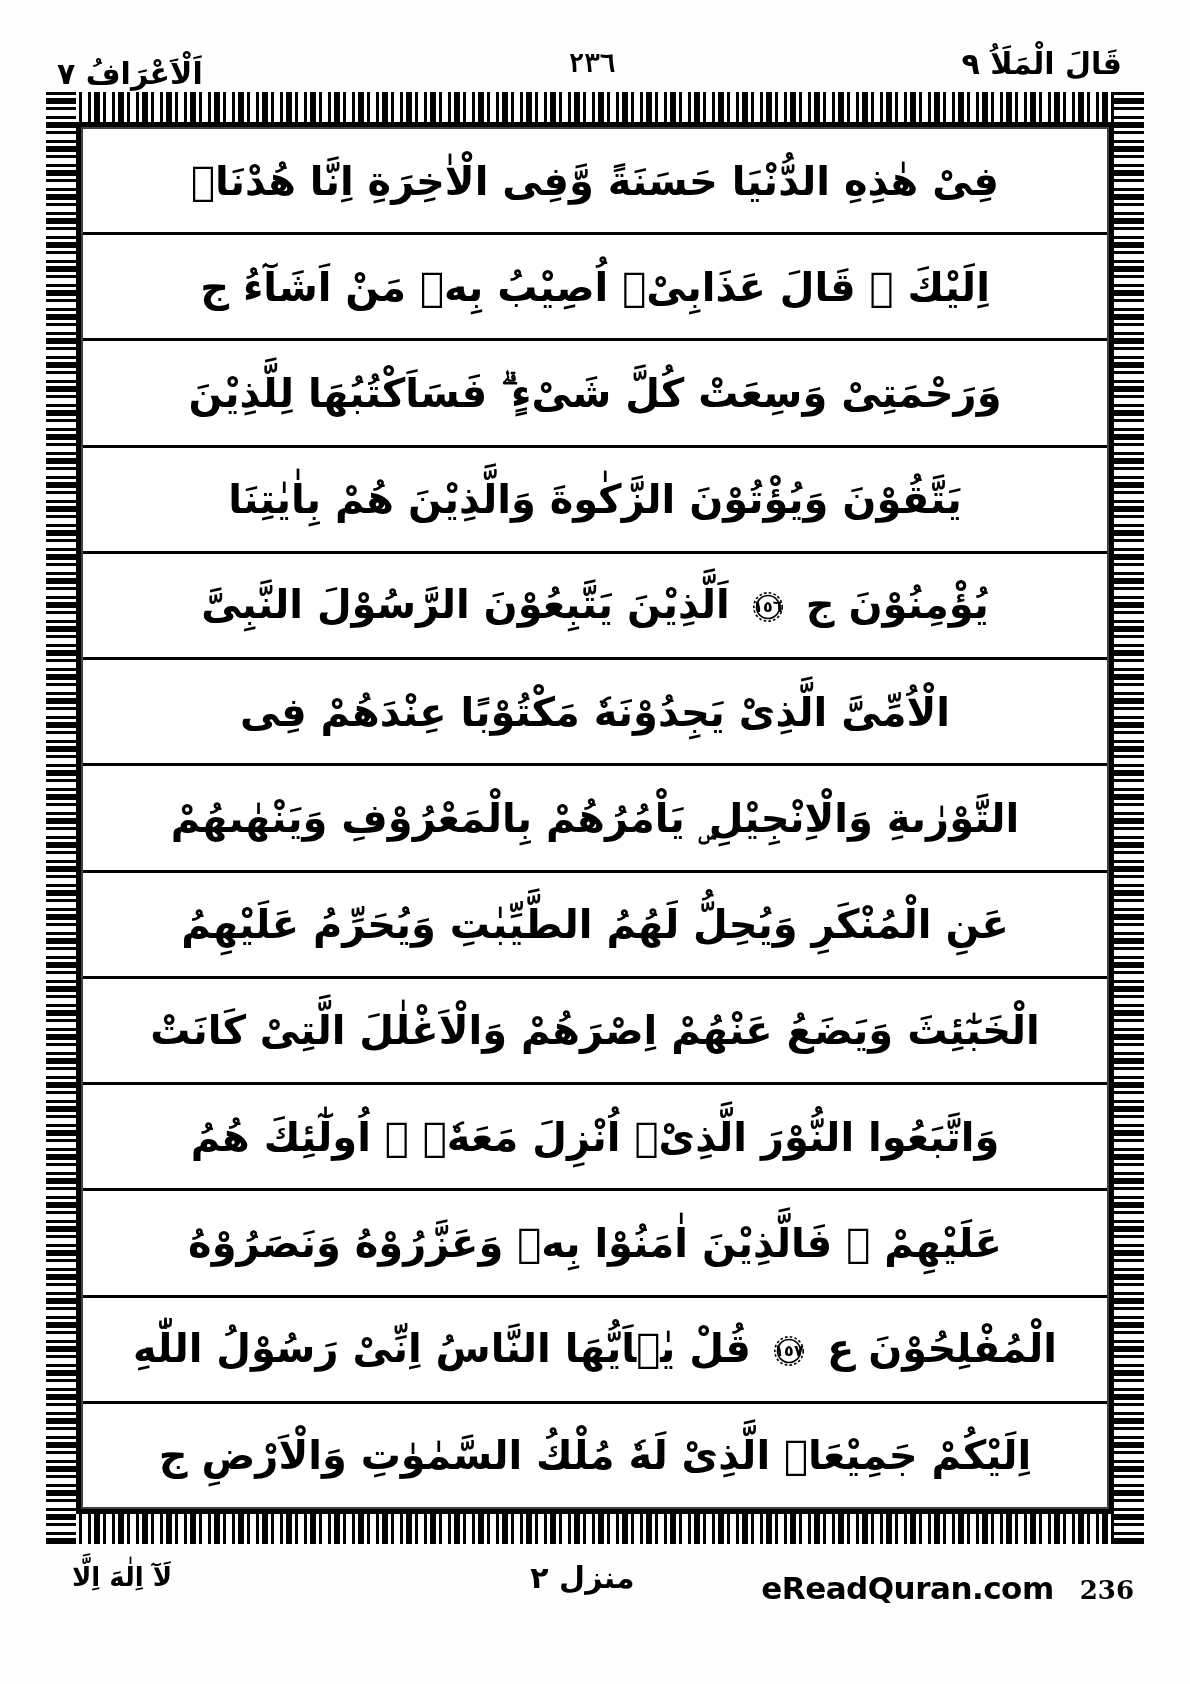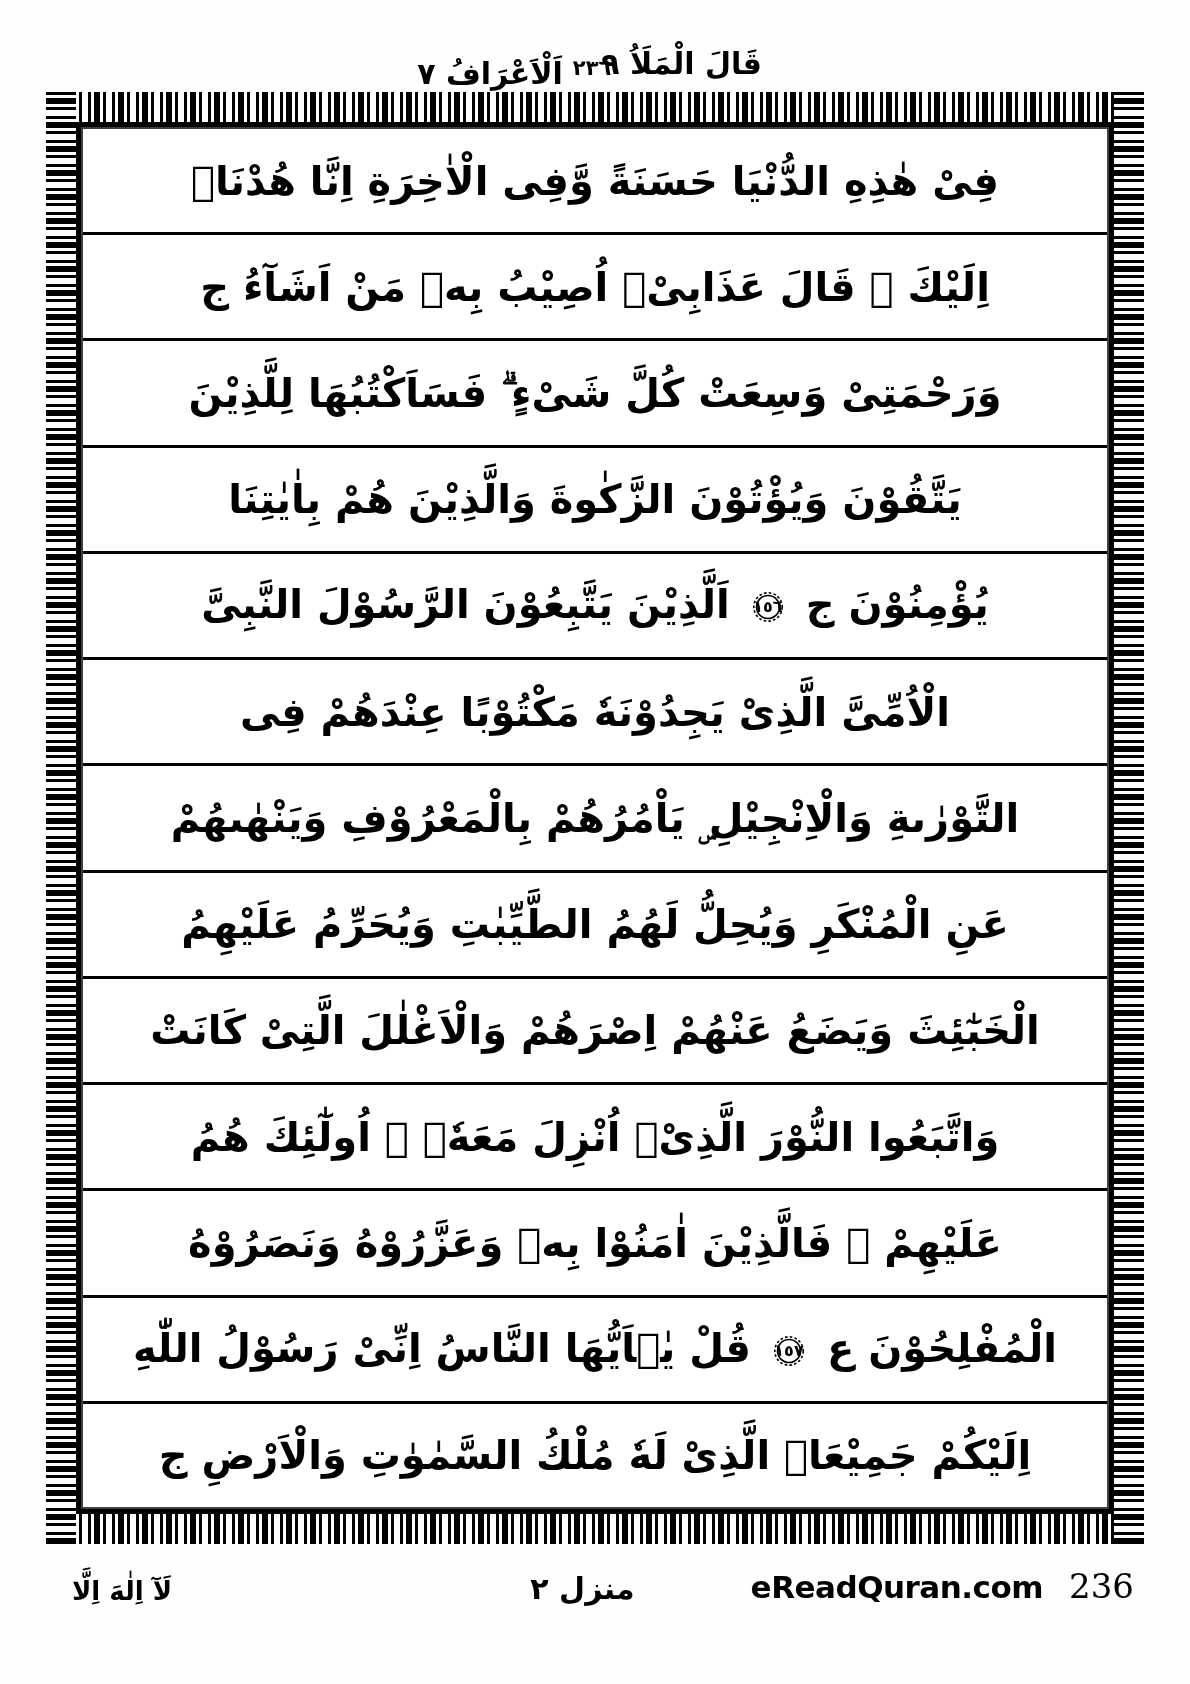--- a/index.html
+++ b/index.html
@@ -25,36 +25,37 @@
 
   
   .page-header {
     position: absolute;
     top: 28px;
     left: 45px;
     right: 50px;
     height: 58px;
     display: flex;
     align-items: flex-end;
-    justify-content: center;
+    justify-content: space-between;
   }
   .hdr-item {
     font-family: "DejaVu Sans", "Liberation Sans", sans-serif;
     font-size: 30px;
     font-weight: 700;
     line-height: 1.1;
     white-space: nowrap;
     direction: rtl;
     letter-spacing: -0.5px;
   }
   .hdr-left  { transform: translateY(4px); padding-left: 12px; }
   .hdr-page-number {
-    font-size: 21px;
+    font-size: 26px;
     font-weight: 700;
     transform: translateY(-6px) translateX(10px);
+    font-family: Liberation Mono, monospace;
   }
   .hdr-right { transform: translateY(-6px); padding-right: 18px; }
 
   
   .frame {
     position: absolute;
     top: 92px;
     left: 46px;
     width: 1098px;
     height: 1452px;
@@ -170,21 +171,21 @@
   }
 
   
   .page-footer {
     position: absolute;
     bottom: 78px;
     left: 50px;
     right: 50px;
     height: 58px;
     display: flex;
-    align-items: flex-end;
+    align-items: center;
     justify-content: space-between;
   }
   .ftr-shahada {
     font-size: 26px;
     font-weight: 700;
     direction: rtl;
     white-space: nowrap;
     flex: 0 0 auto;
     padding-left: 22px;
   }
@@ -206,22 +207,22 @@
   }
   .ftr-site {
     font-family: "DejaVu Sans", "Liberation Sans", sans-serif;
     font-size: 31px;
     font-weight: 700;
     letter-spacing: -0.5px;
     margin-top: 21px;
   }
   .ftr-pagenum {
     font-family: "DejaVu Serif", "Liberation Serif", serif;
-    font-size: 34px;
-    font-weight: 400;
+    font-size: 26px;
+    font-weight: 700;
   }
 </style>
 </head>
 <body>
 
 <div class="page">
 
   <div class="page-header">
     <div class="hdr-item hdr-left">اَلْاَعْرَافُ ٧</div>
 

